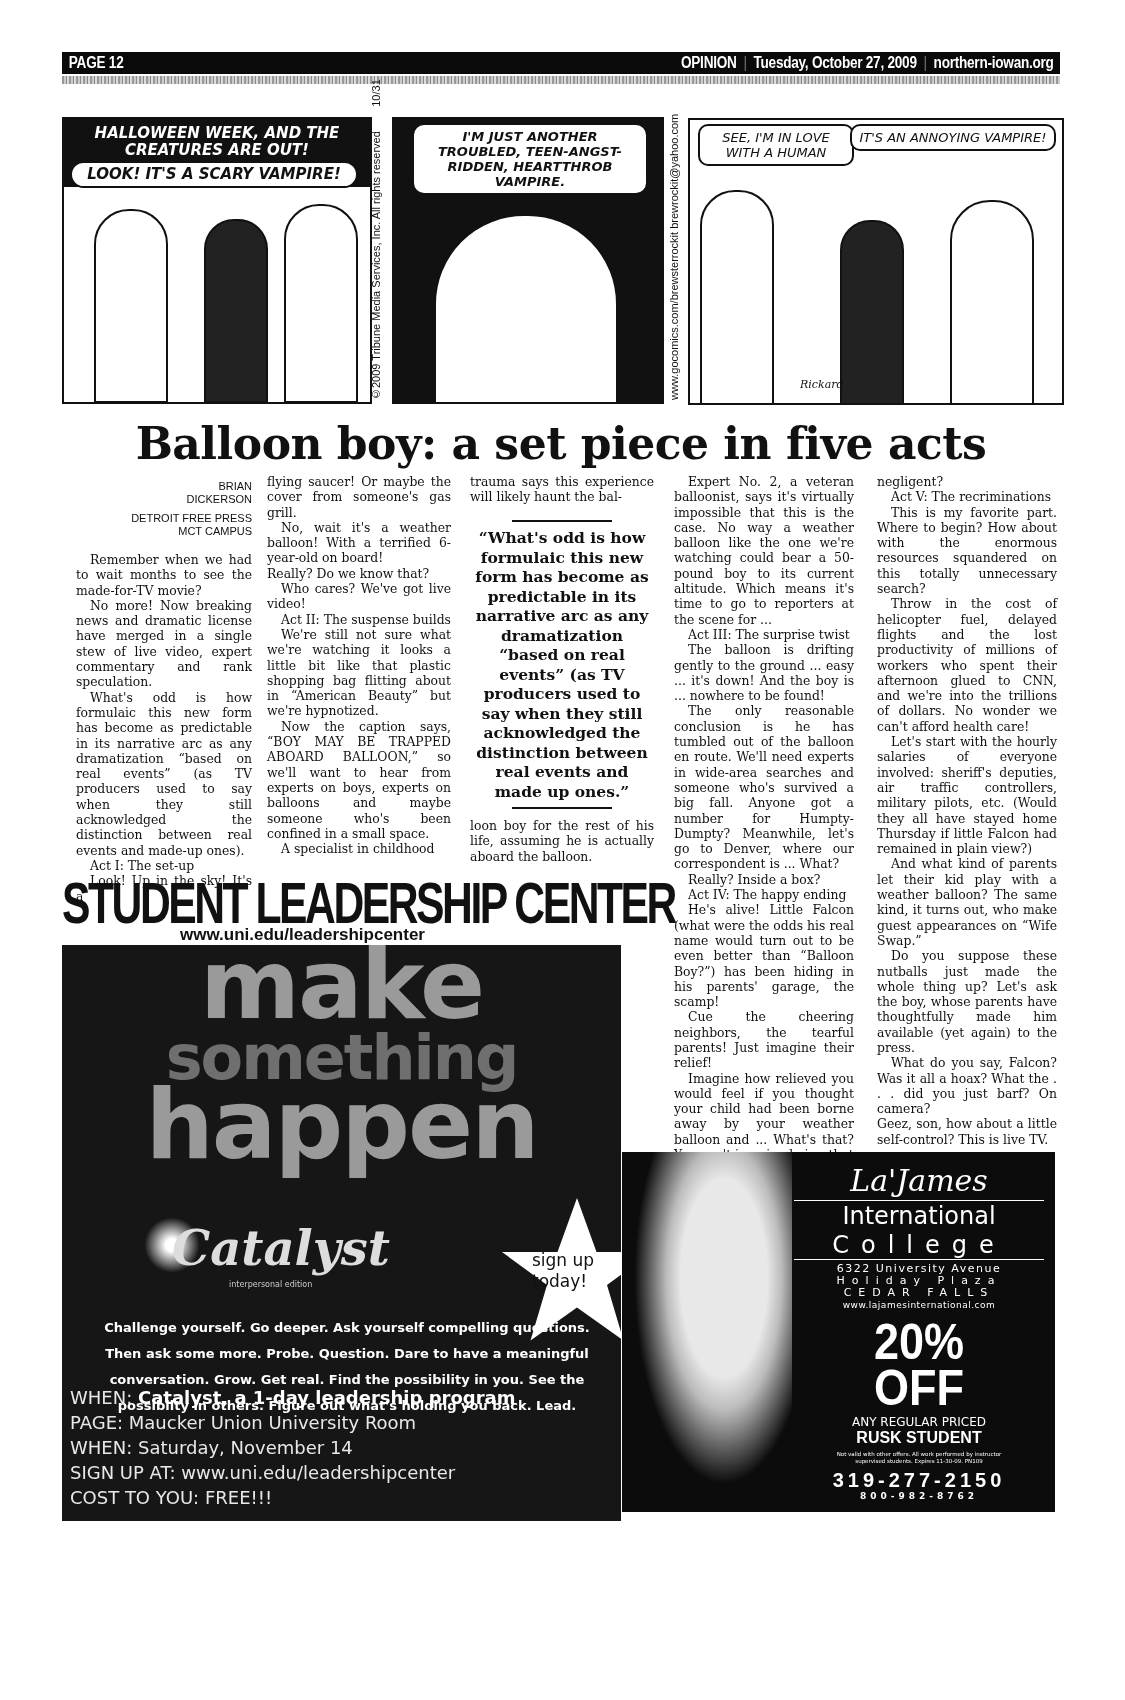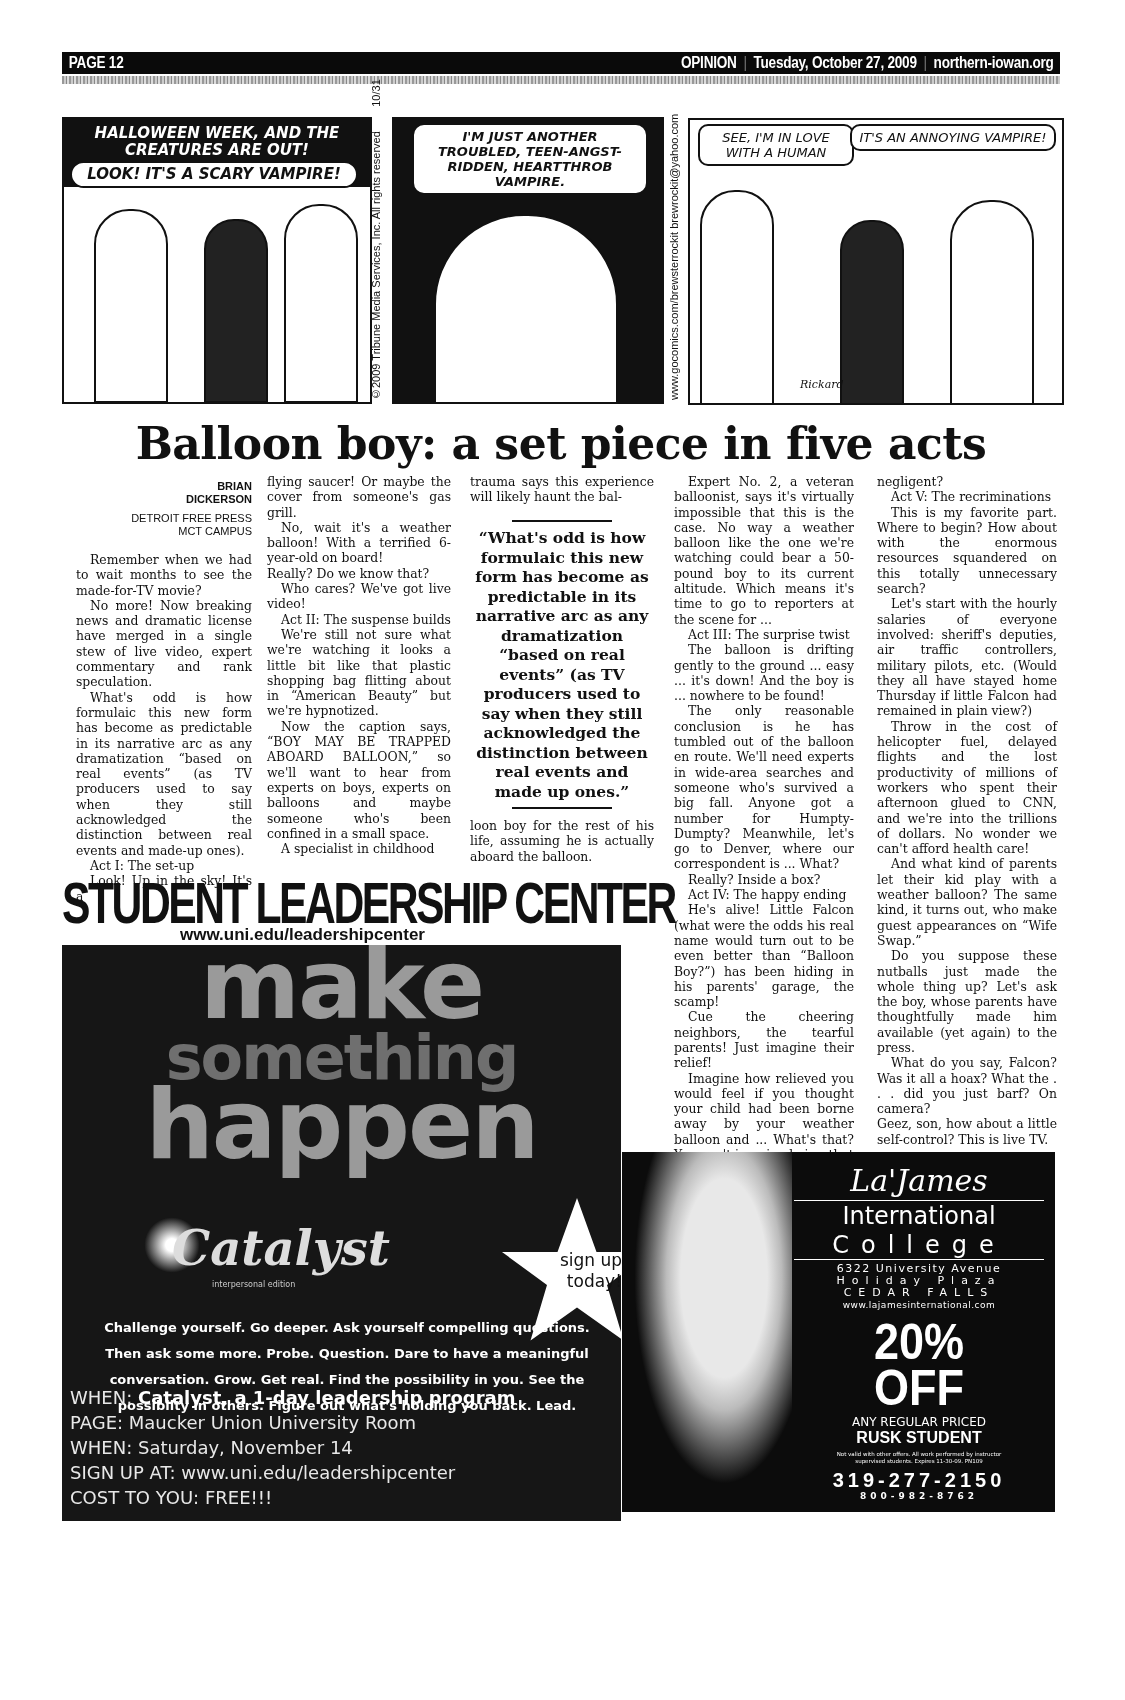--- a/index.html
+++ b/index.html
@@ -16,21 +16,21 @@
   .cap-black { background:#111; color:#fff; font-family:"DejaVu Sans", sans-serif; font-weight:bold; font-style:italic; text-align:center; font-size:15px; line-height:17px; padding:6px 4px 28px; }
   .bubble { position:absolute; background:#fff; border:2px solid #111; border-radius:16px; font-family:"DejaVu Sans", sans-serif; font-style:italic; font-size:13px; line-height:15px; text-align:center; padding:4px 6px; }
   .vtext { position:absolute; writing-mode:vertical-rl; transform:rotate(180deg); font-family:"Liberation Sans", sans-serif; font-size:11px; white-space:nowrap; }
   .figure { position:absolute; background:#fff; border:2px solid #111; }
   
   .headline { left:62px; top:418px; width:998px; text-align:center; font-family:"DejaVu Serif", serif; font-weight:bold; font-size:44px; letter-spacing:-0.5px; }
   
   .col { font-size:12.4px; line-height:15.3px; text-align:justify; hyphens:manual; }
   .col p { margin:0; text-indent:14px; }
   .col p.noind { text-indent:0; }
-  .byline { text-align:right; font-family:"Liberation Sans", sans-serif; font-weight:bold; font-size:11px; line-height:13px; }
+  .byline { text-align:right; font-family:"Liberation Sans", sans-serif; font-weight:normal; font-size:11px; line-height:13px; }
   .source { text-align:right; font-family:"Liberation Sans", sans-serif; font-size:11px; line-height:13px; margin-top:6px; margin-bottom:14px; }
   .pull { text-align:center; font-weight:bold; font-size:15.5px; line-height:19.5px; }
   .pullrule { width:100px; height:2px; background:#111; margin:0 auto; }
   
   .slc-title { left:62px; top:870px; width:540px; font-family:"Liberation Sans", sans-serif; font-weight:bold; font-size:52px; letter-spacing:-3px; transform:scaleX(0.82) scaleY(1.1); transform-origin:left top; white-space:nowrap; }
   .slc-url { left:180px; top:925px; font-family:Liberation Sans, sans-serif; font-weight:bold; font-size:17px; }
   .catalyst-ad { left:62px; top:945px; width:559px; height:576px; background:#161616; color:#fff; font-family:"DejaVu Sans", sans-serif; overflow:hidden; }
   .big { position:absolute; left:0; width:100%; text-align:center; color:#9a9a9a; font-weight:bold; letter-spacing:-2px; }
   .star { position:absolute; left:440px; top:250px; width:150px; height:150px; }
   .body-copy { position:absolute; left:40px; top:382px; width:490px; font-weight:bold; font-size:13px; line-height:26px; text-align:center; }
@@ -138,41 +138,41 @@
   <p>Act IV: The happy ending</p>
   <p>He's alive! Little Falcon (what were the odds his real name would turn out to be even better than “Balloon Boy?”) has been hiding in his parents' garage, the scamp!</p>
   <p>Cue the cheering neighbors, the tearful parents! Just imagine their relief!</p>
   <p>Imagine how relieved you would feel if you thought your child had been borne away by your weather balloon and ... What's that? You can't imagine being that</p>
 </div>
 
 <div class="abs col" style="left:877px; top:474px; width:180px;">
   <p class="noind">negligent?</p>
   <p>Act V: The recriminations</p>
   <p>This is my favorite part. Where to begin? How about with the enormous resources squandered on this totally unnecessary search?</p>
+  <p>Throw in the cost of helicopter fuel, delayed flights and the lost productivity of millions of workers who spent their afternoon glued to CNN, and we're into the trillions of dollars. No wonder we can't afford health care!</p>
   <p>Let's start with the hourly salaries of everyone involved: sheriff's deputies, air traffic controllers, military pilots, etc. (Would they all have stayed home Thursday if little Falcon had remained in plain view?)</p>
-  <p>Throw in the cost of helicopter fuel, delayed flights and the lost productivity of millions of workers who spent their afternoon glued to CNN, and we're into the trillions of dollars. No wonder we can't afford health care!</p>
   <p>And what kind of parents let their kid play with a weather balloon? The same kind, it turns out, who make guest appearances on “Wife Swap.”</p>
   <p>Do you suppose these nutballs just made the whole thing up? Let's ask the boy, whose parents have thoughtfully made him available (yet again) to the press.</p>
   <p>What do you say, Falcon? Was it all a hoax? What the . . . did you just barf? On camera?</p>
   <p class="noind">Geez, son, how about a little self-control? This is live TV.</p>
 </div>
 
 <div class="abs slc-title">STUDENT LEADERSHIP CENTER</div>
 <div class="abs slc-url">www.uni.edu/leadershipcenter</div>
 <div class="abs catalyst-ad">
   <div class="big" style="top:-10px; font-size:96px; line-height:100px;">make</div>
   <div class="big" style="top:80px; font-size:62px; line-height:66px; color:#6f6f6f;">something</div>
   <div class="big" style="top:130px; font-size:96px; line-height:100px;">happen</div>
   <div style="position:absolute; left:80px; top:270px; width:60px; height:60px; background:radial-gradient(circle,#fff 0 15%,#bbb 30%,transparent 65%);"></div>
   <div style="position:absolute; left:110px; top:275px; font-family:'DejaVu Serif',serif; font-style:italic; font-weight:bold; font-size:48px; color:#ddd;">Catalyst</div>
-  <div style="position:absolute; left:150px; top:335px; font-size:8px; color:#ccc;">interpersonal edition</div>
+  <div style="position:absolute; left:167px; top:335px; font-size:8px; color:#ccc;">interpersonal edition</div>
   <svg class="star" viewBox="0 0 100 100">
     <polygon points="50,2 63,38 100,38 70,60 81,97 50,75 19,97 30,60 0,38 37,38" fill="#fff"></polygon>
   </svg>
-  <div style="position:absolute; left:470px; top:305px; width:90px; text-align:right; color:#111; font-family:'DejaVu Sans',sans-serif; font-size:17px; line-height:21px;">sign up today!</div>
+  <div style="position:absolute; left:470px; top:305px; width:90px; text-align:left; color:#111; font-family:'DejaVu Sans',sans-serif; font-size:17px; line-height:21px;">sign up today!</div>
   <div class="body-copy" style="top:370px;">Challenge yourself. Go deeper. Ask yourself compelling questions. Then ask some more. Probe. Question. Dare to have a meaningful conversation. Grow. Get real. Find the possibility in you.  See the possibilty in others. Figure out what's holding you back.  Lead.</div>
   <div class="details">
     <div><span>WHEN:</span> <b>Catalyst, a 1-day leadership program</b></div>
     <div>PAGE: Maucker Union University Room</div>
     <div>WHEN: Saturday, November 14</div>
     <div>SIGN UP AT: www.uni.edu/leadershipcenter</div>
     <div>COST  TO YOU: FREE!!!</div>
   </div>
 </div>
 

